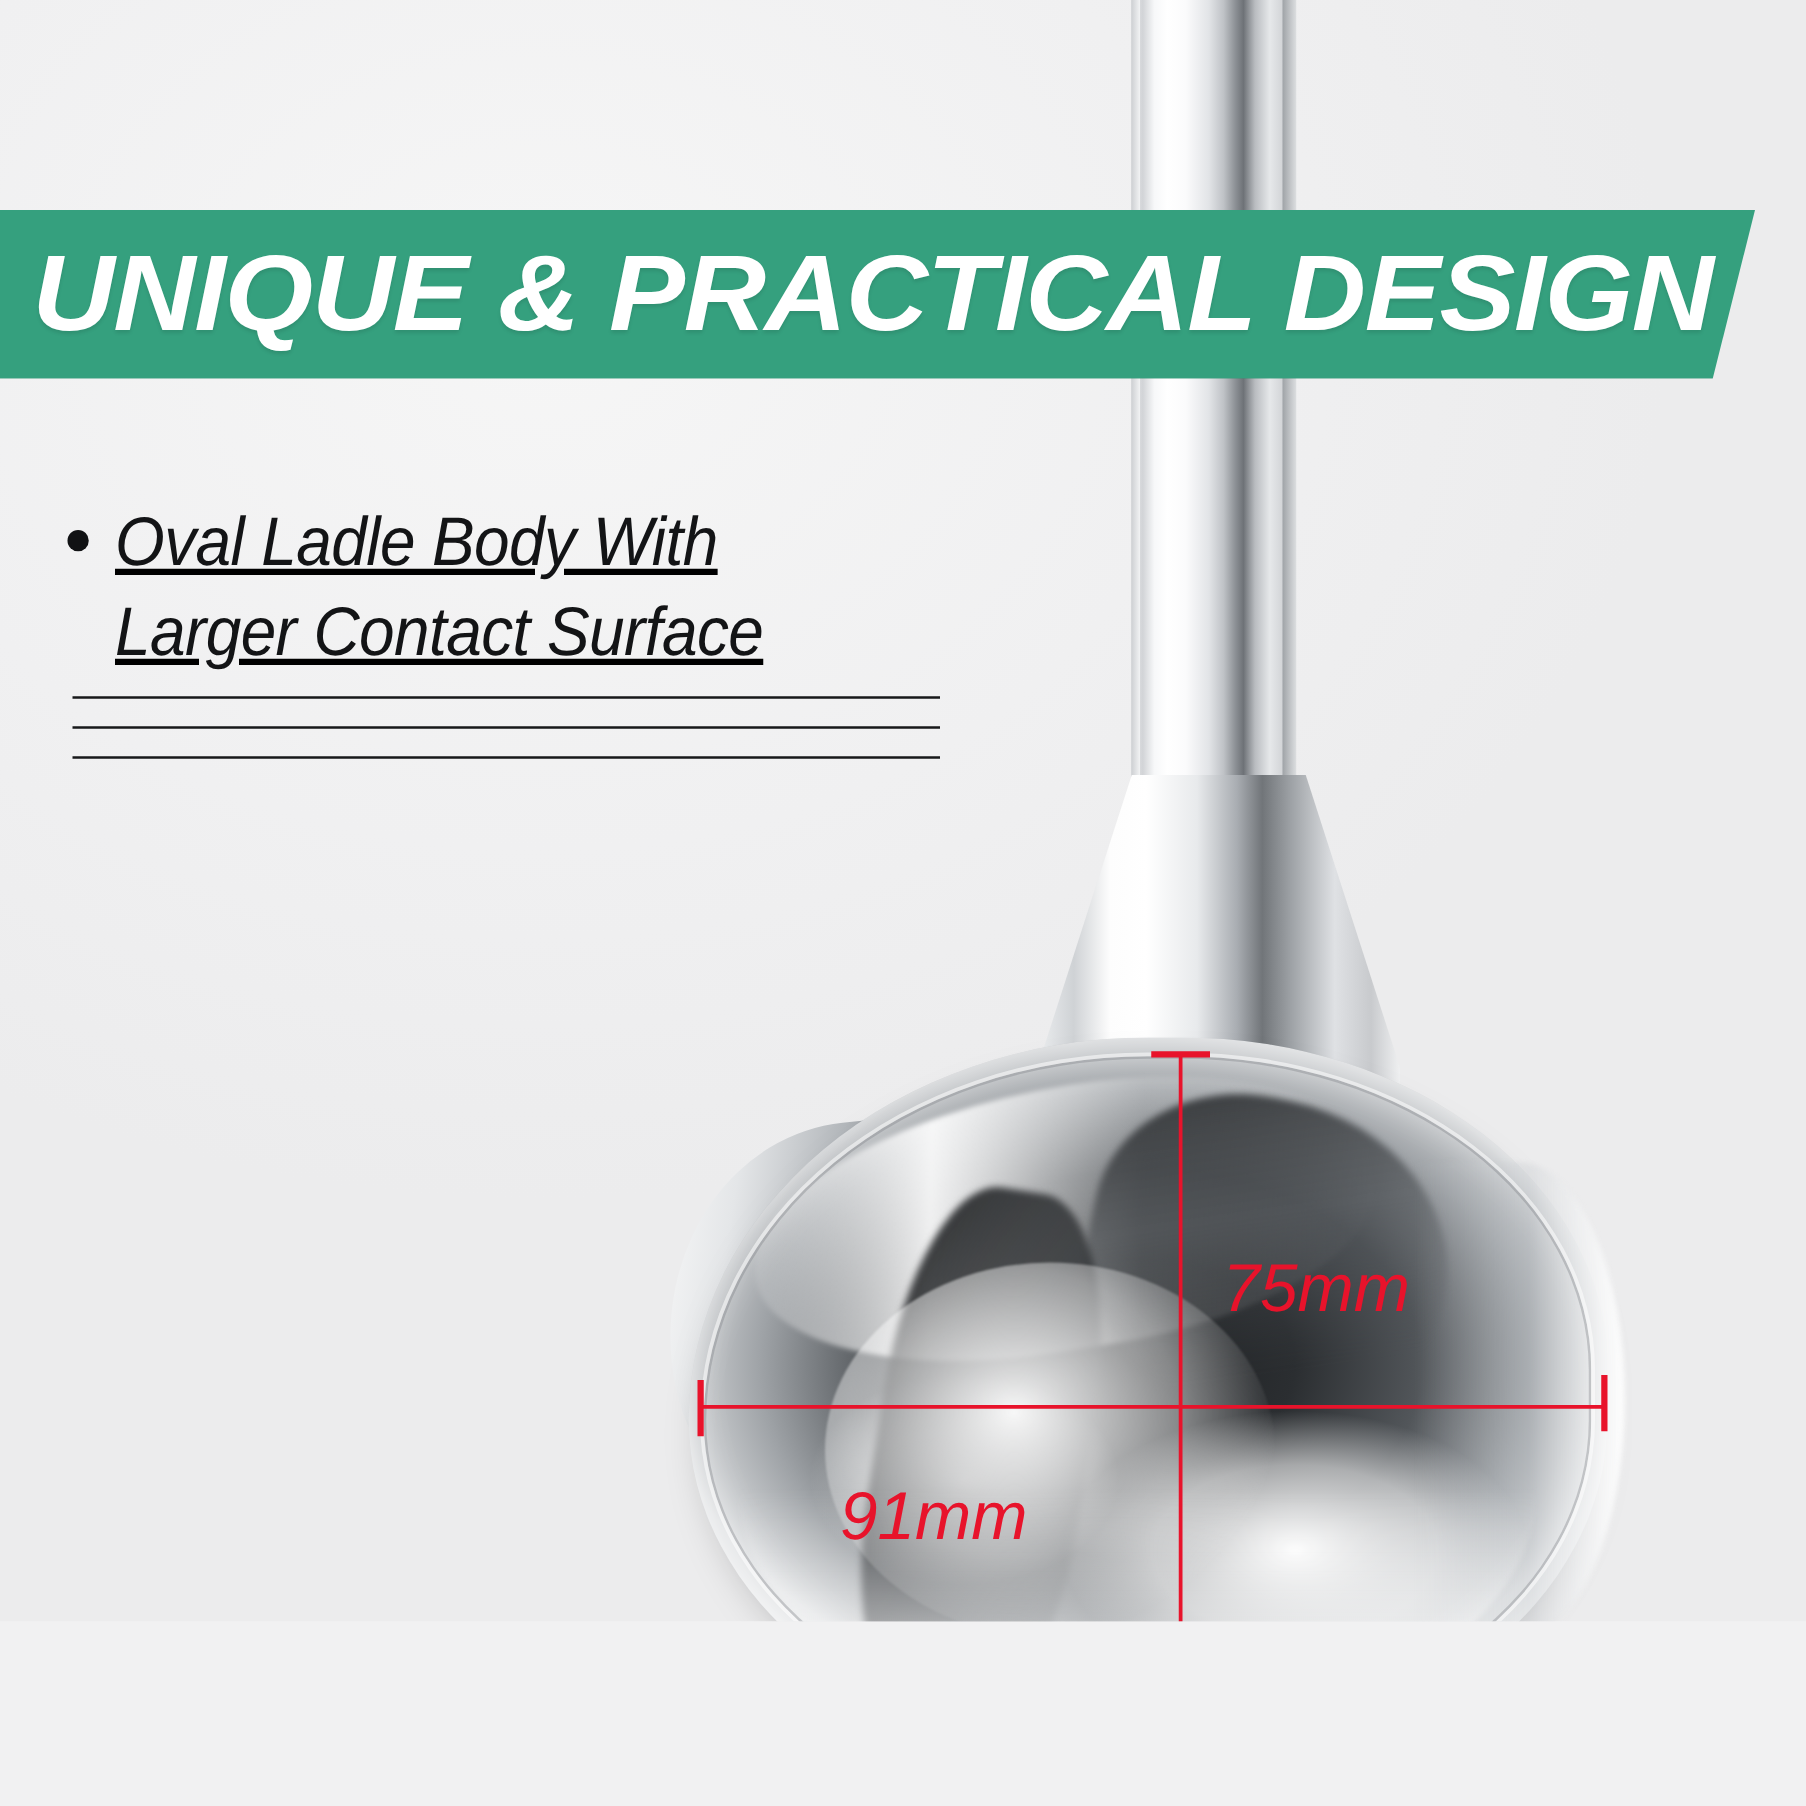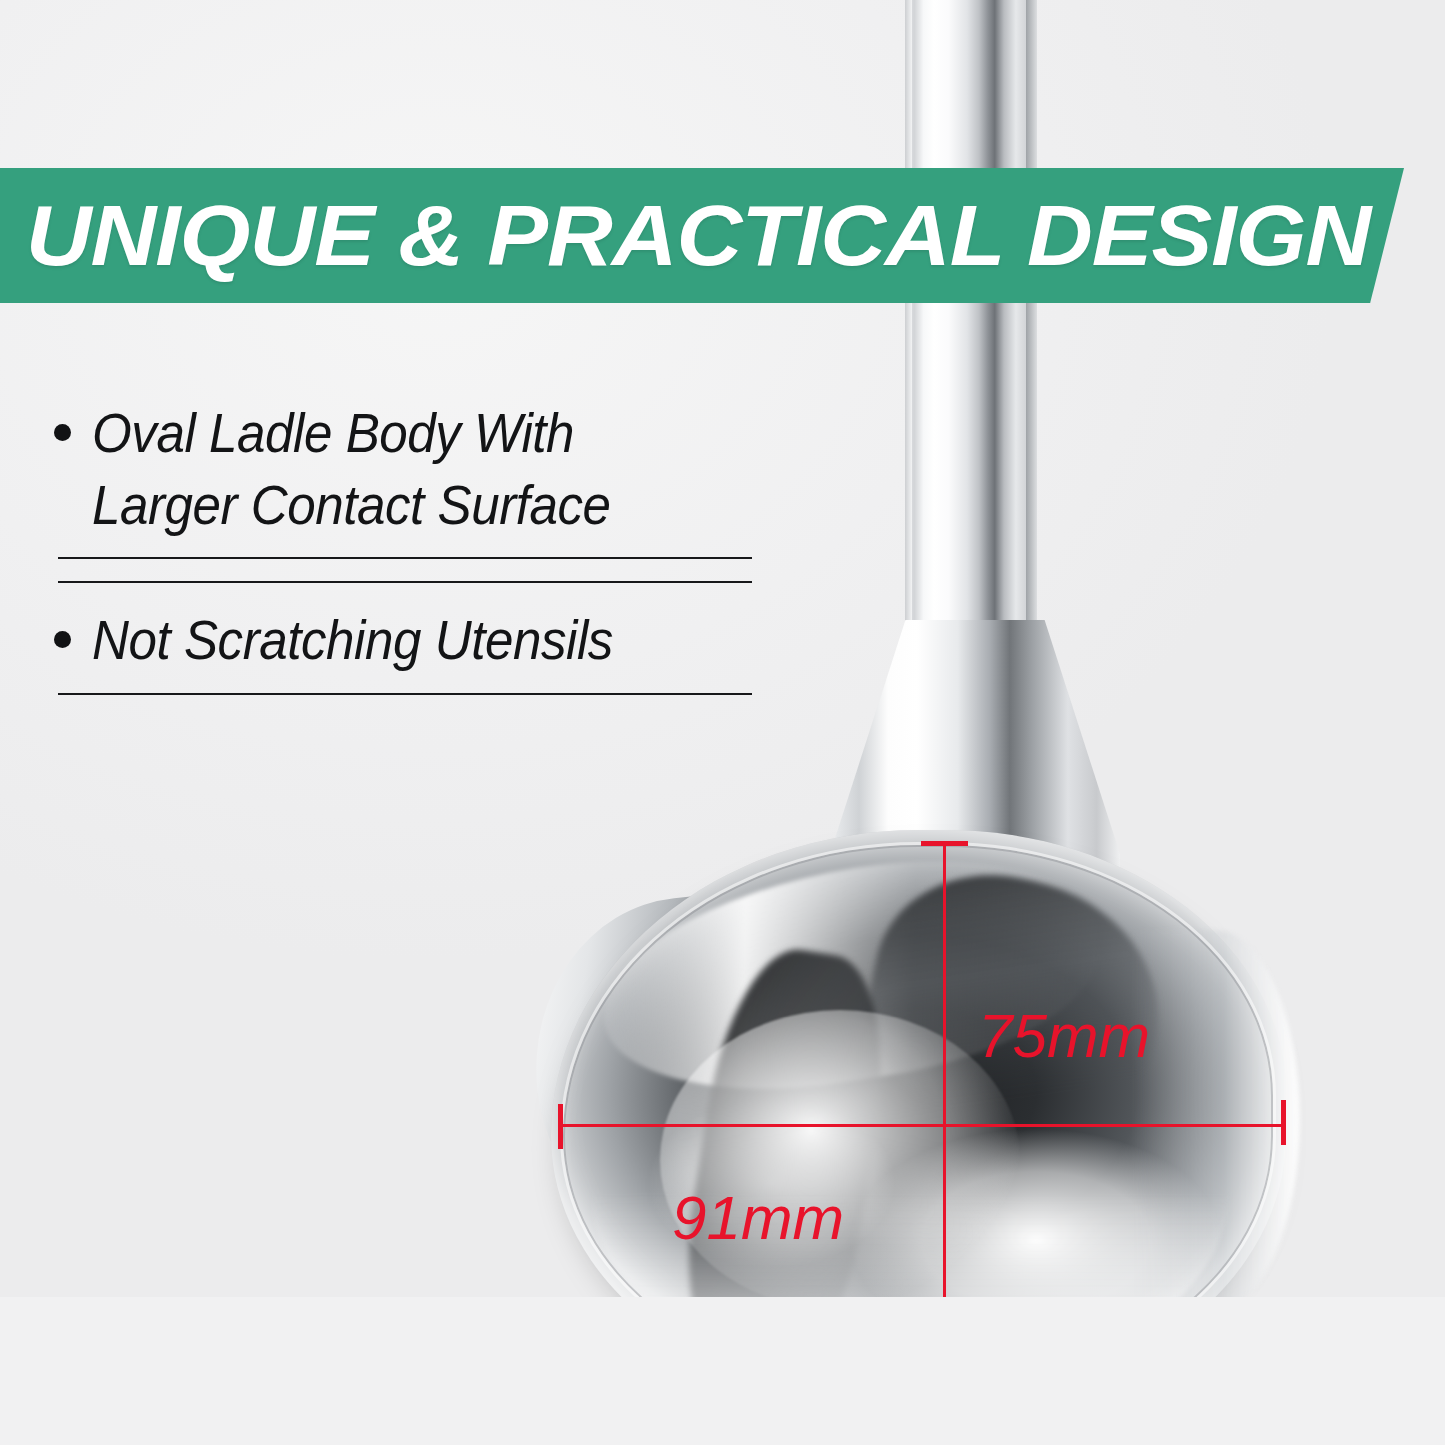--- a/index.html
+++ b/index.html
@@ -135,21 +135,21 @@
     transform-origin:left center;
     text-shadow:0 2px 3px rgba(0,0,0,.10);
   }
 
   
   .features {
     position:absolute;
     left:46px; top:398px;
     width:712px;
   }
-  .feature { position:relative; padding-left:46px; }
+  .feature { position:relative; padding-left:46px;text-decoration:underline; }
   .bullet {
     position:absolute; left:8px; top:26px;
     width:17px; height:17px; border-radius:50%;
     background:#111214;
   }
   .feature-text {
     font-family:"Liberation Sans", sans-serif;
     font-style:italic;
     font-size:55px;
     line-height:1.30;
@@ -173,21 +173,21 @@
   .dim-v-cap-b { left:921px;  top:1383px; width:47px; height:5px; }
   .dim-h       { left:560px;  top:1124px; width:725px; height:3px; }
   .dim-h-cap-l { left:558px;  top:1104px; width:5px;  height:45px; }
   .dim-h-cap-r { left:1281px; top:1100px; width:5px;  height:45px; }
 
   .dim-label {
     position:absolute;
     color:#e8132b;
     font-family:"Liberation Sans", sans-serif;
     font-style:italic;
-    font-size:62px;
+    font-size:54px;
     letter-spacing:0px;
     white-space:nowrap;
   }
   .label-75 { left:978px; top:1000px; }
   .label-91 { left:672px; top:1138px;margin-top:44px; }
 </style>
 </head>
 <body>
 
 <div class="stage">
@@ -216,24 +216,20 @@
 
     <div class="feature f1">
       <span class="bullet"></span>
       <div class="feature-text">Oval Ladle Body With
 Larger Contact Surface</div>
     </div>
     <div class="divider"></div>
 
     <div class="divider"></div>
 
-    <div class="feature f3">
-      <span class="bullet"></span>
-      <div class="feature-text">Not Scratching Utensils</div>
-    </div>
     <div class="divider"></div>
 
   </div>
 
   <div class="dim dim-v"></div>
   <div class="dim dim-v-cap-t"></div>
   <div class="dim dim-v-cap-b"></div>
   <div class="dim dim-h"></div>
   <div class="dim dim-h-cap-l"></div>
   <div class="dim dim-h-cap-r"></div>

